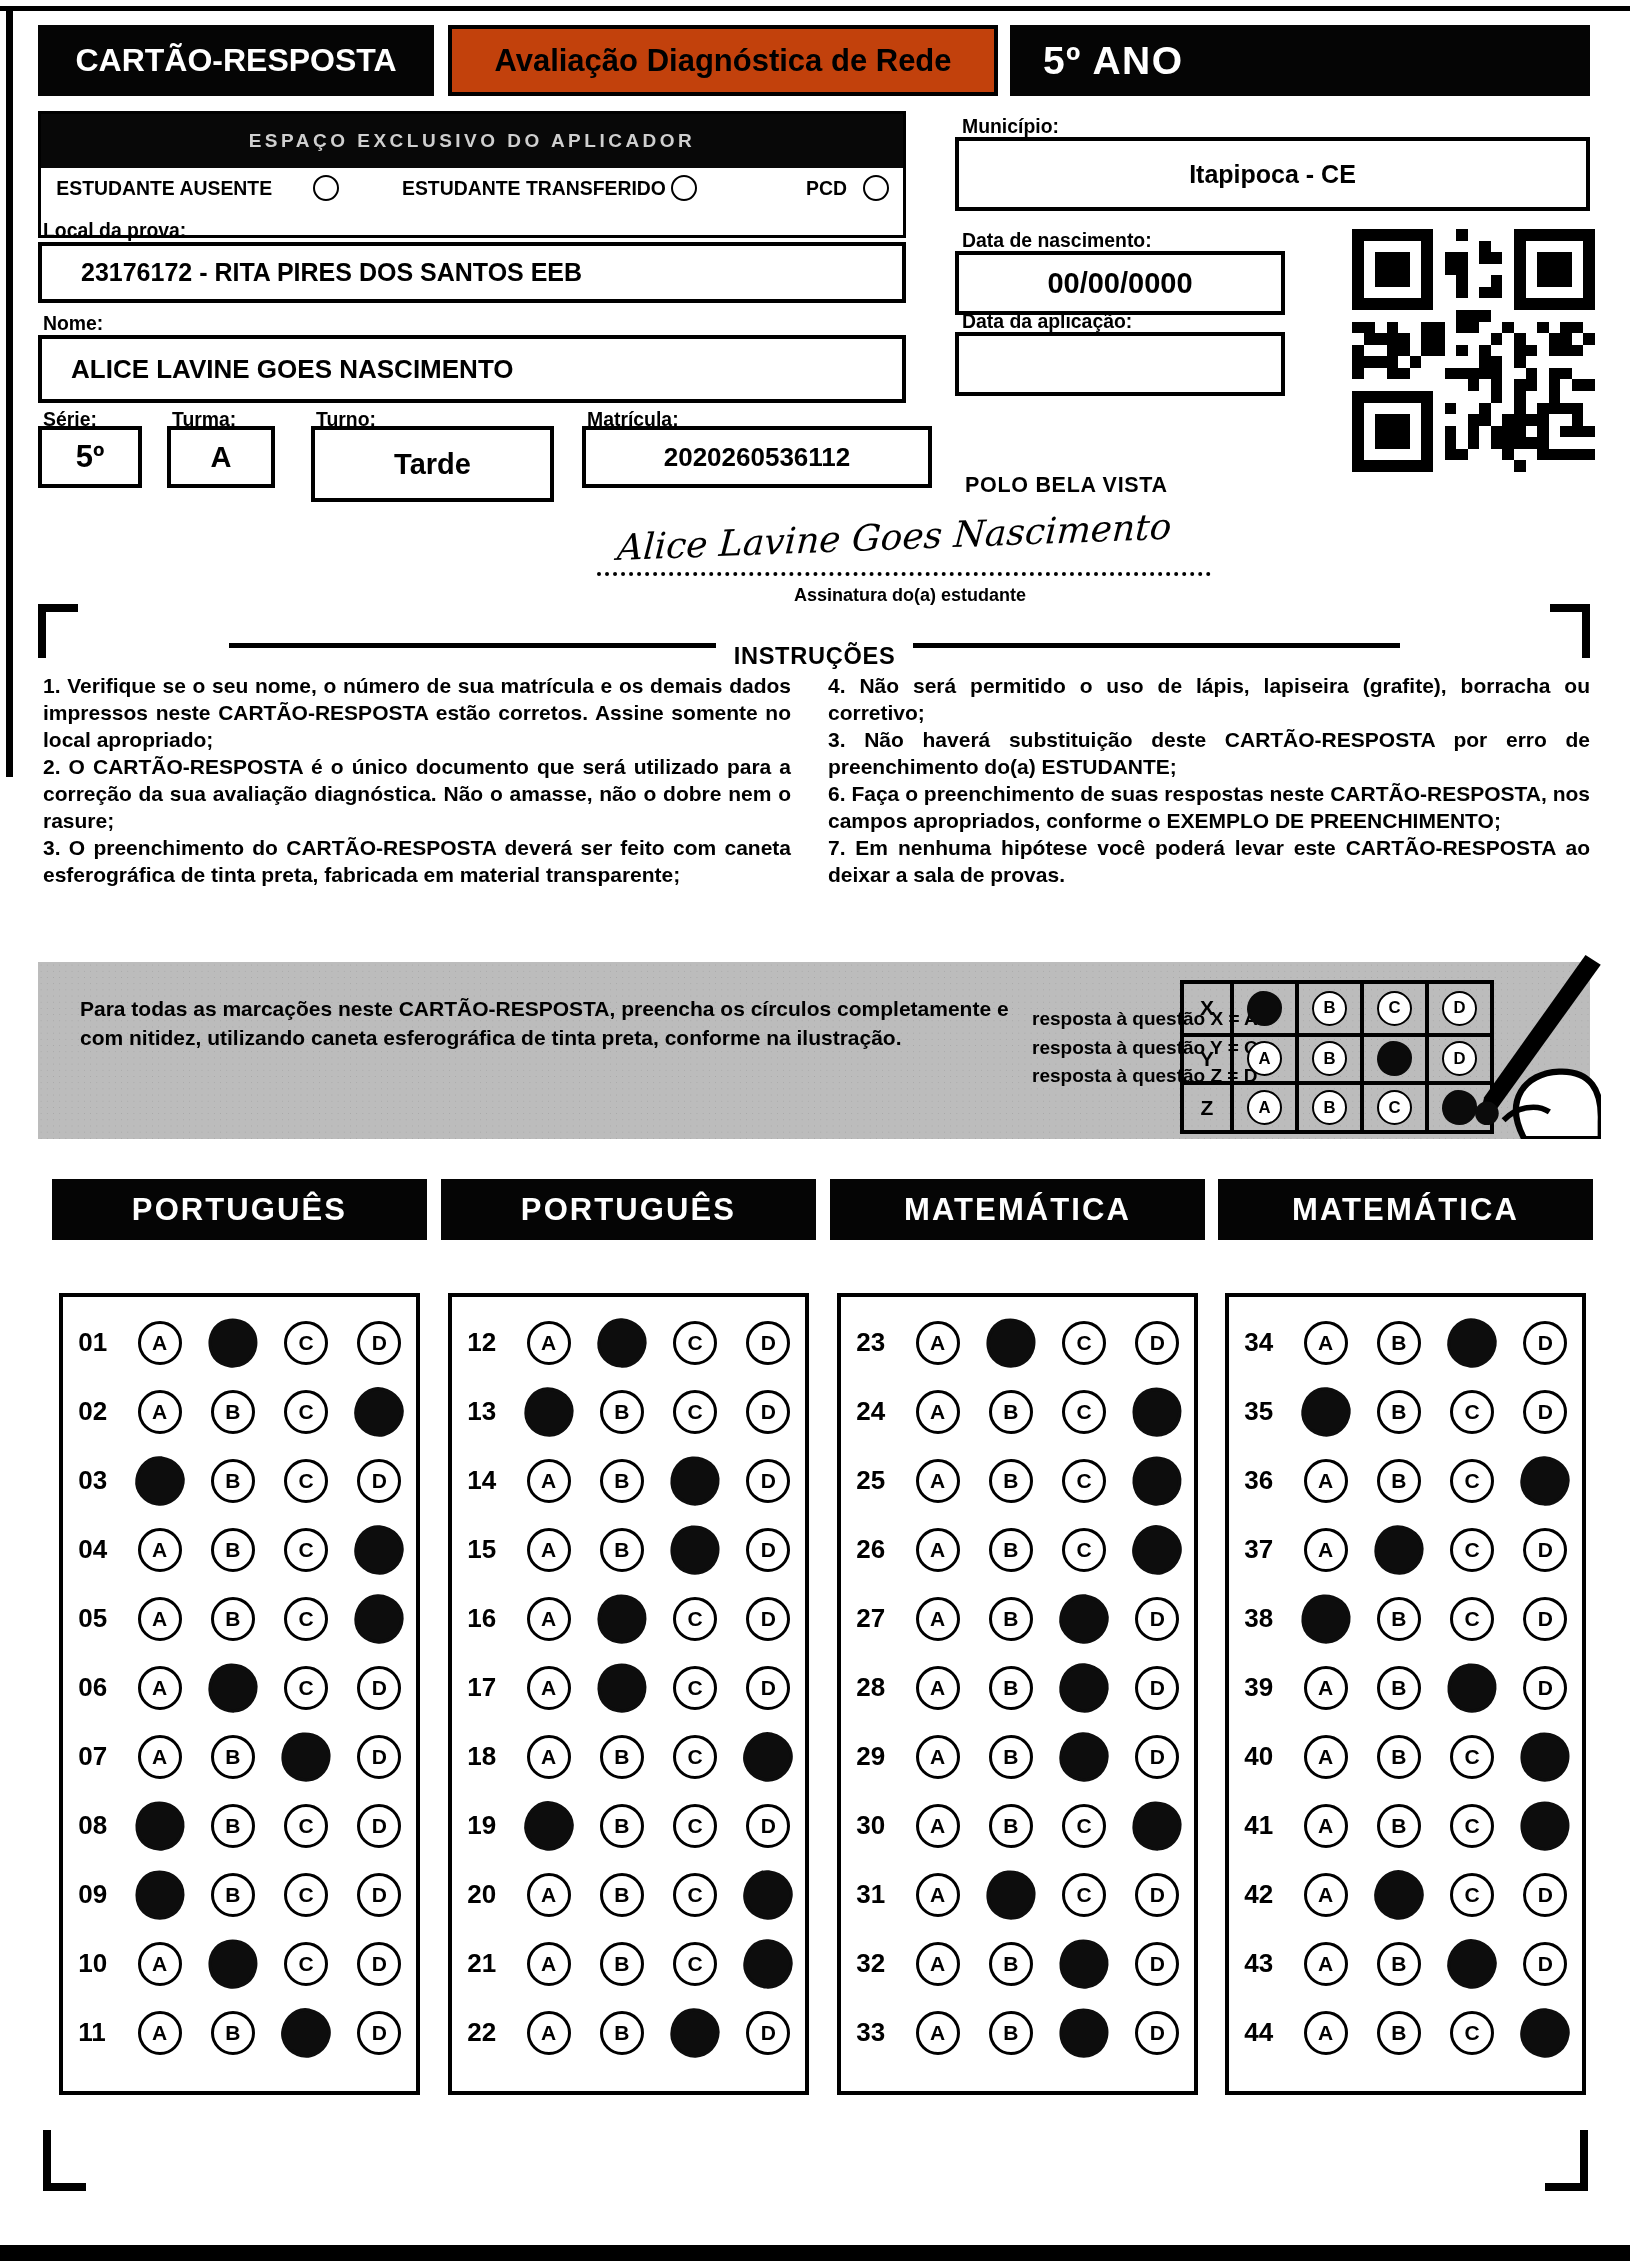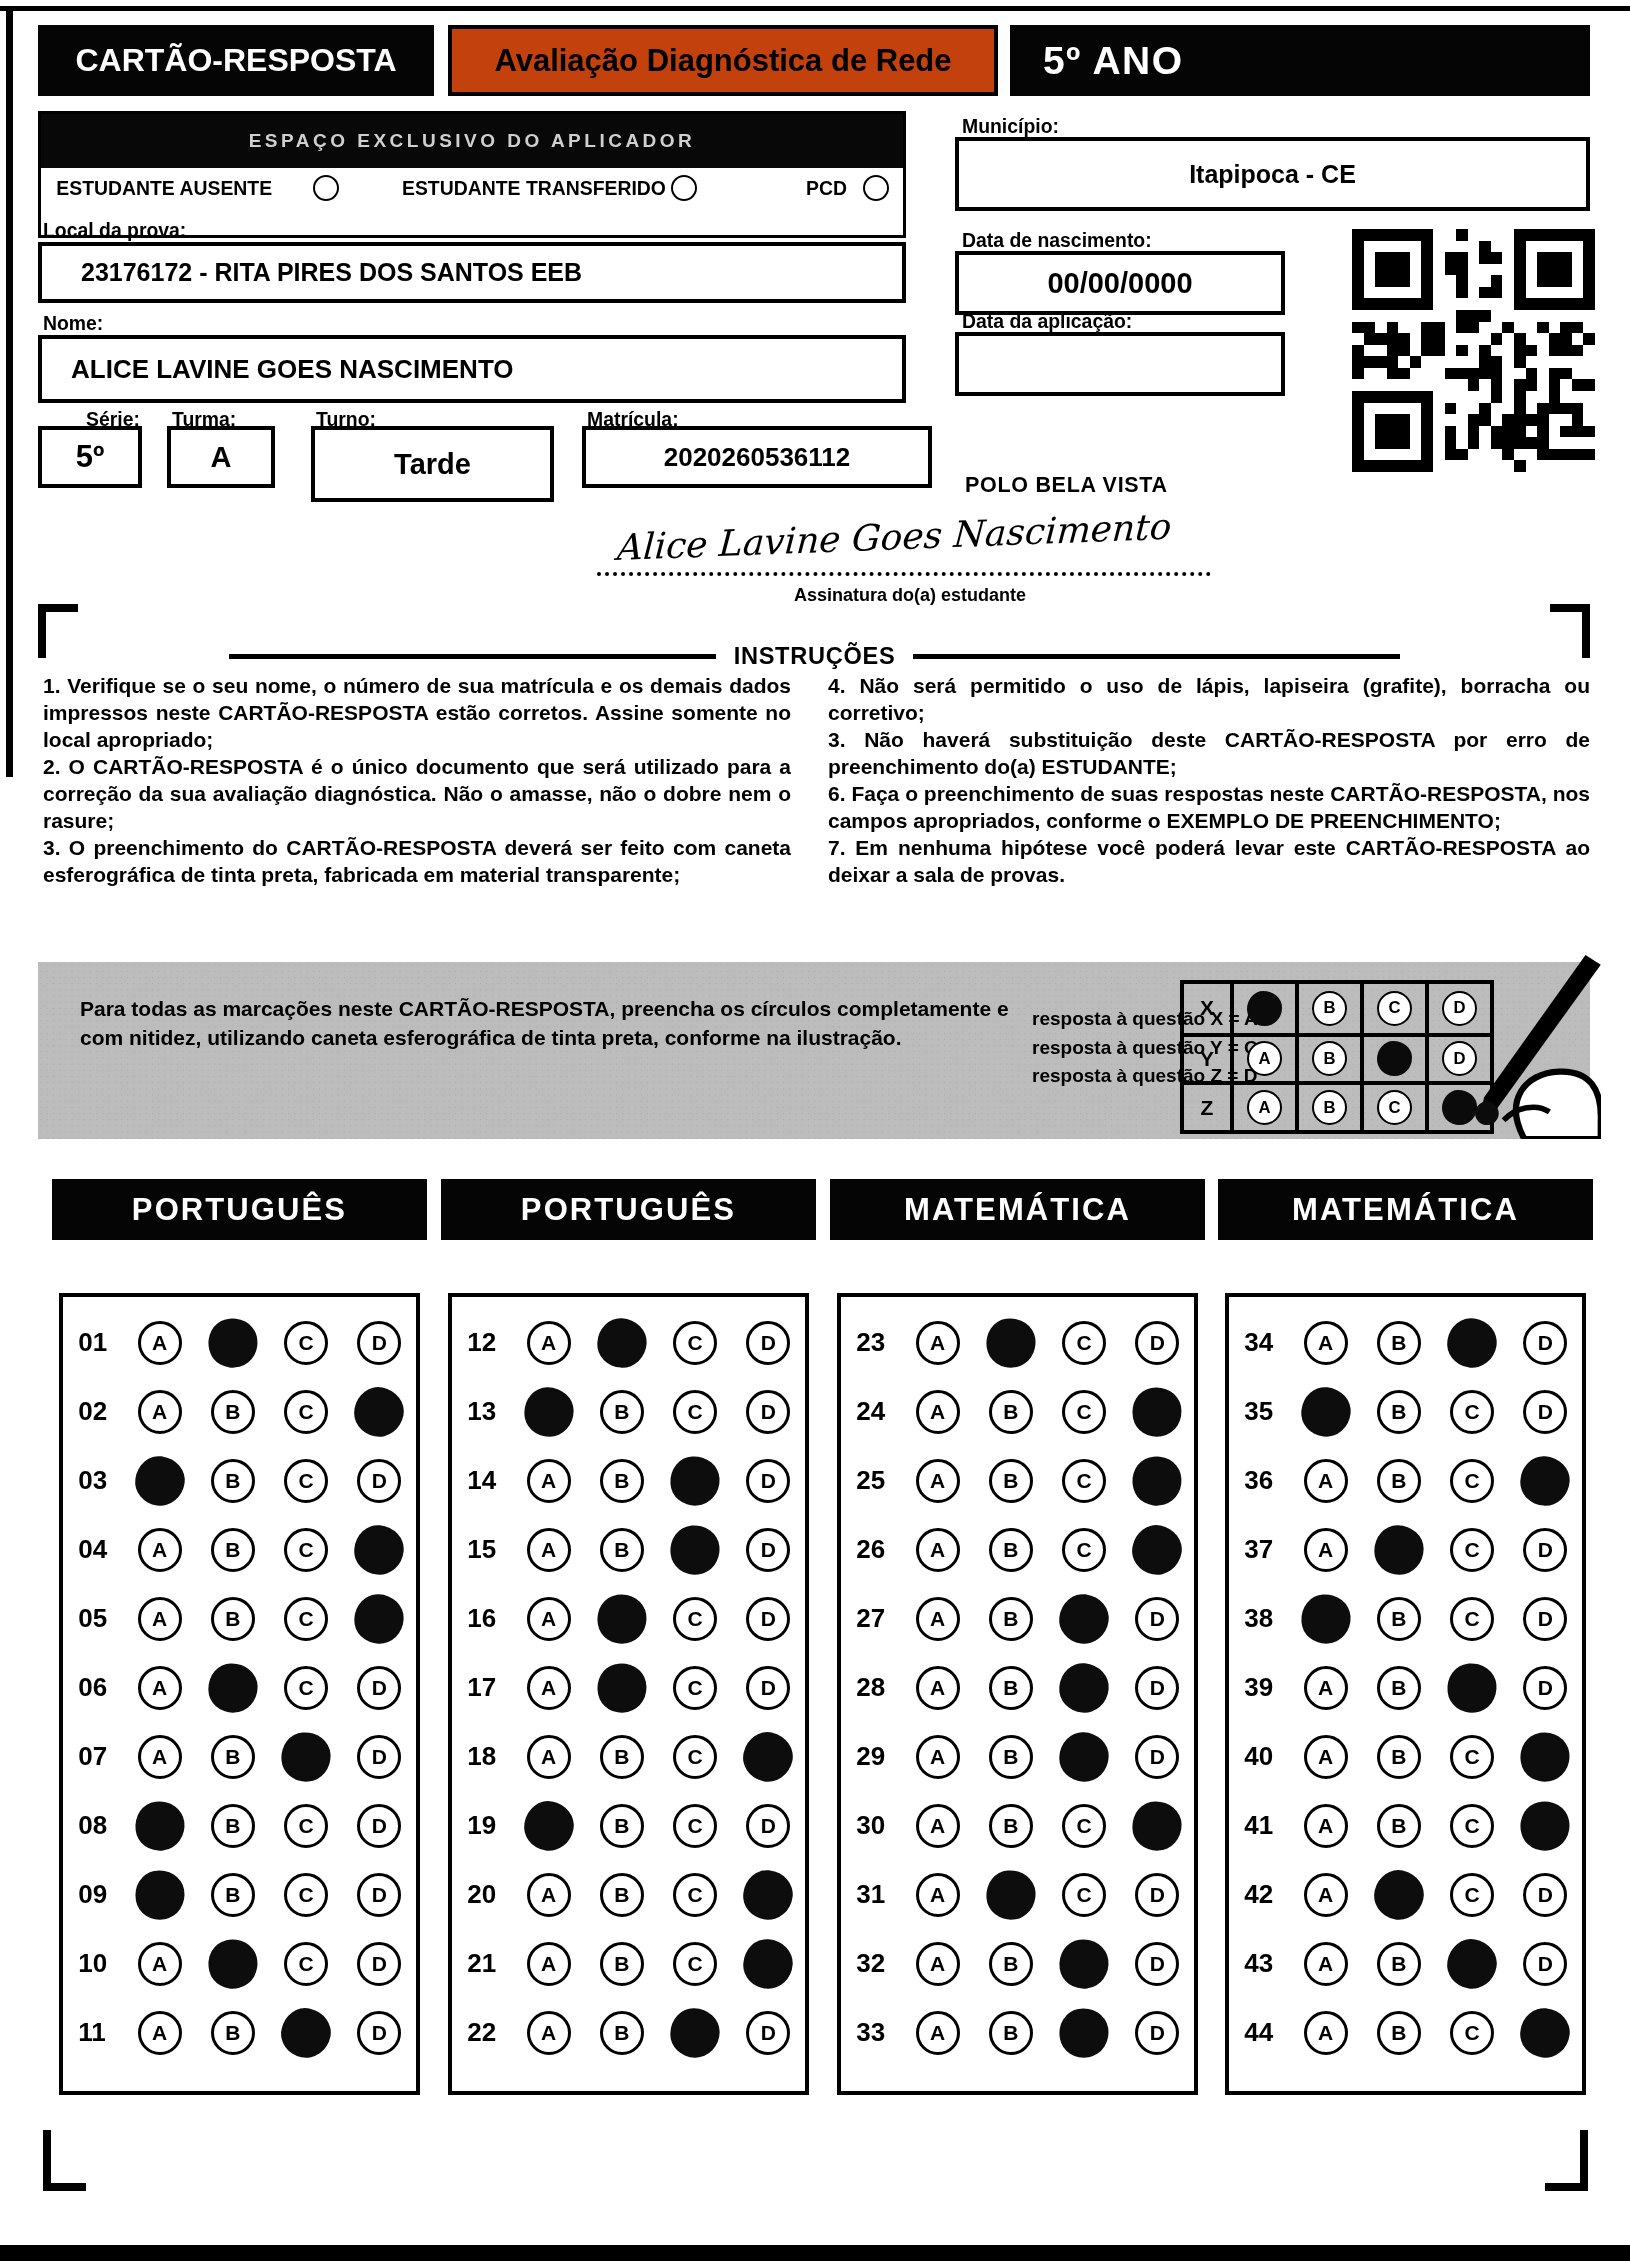--- a/index.html
+++ b/index.html
@@ -15,21 +15,21 @@
   
   .bar{position:absolute;background:#000;}
   
   .app-band{height:54px;background:#080808;display:flex;align-items:center;justify-content:center;}
   .app-band span{color:#cfcfcf;font-weight:bold;font-size:19px;letter-spacing:3.5px;}
   .app-row{position:relative;height:40px;background:#fff;}
   .app-label{position:absolute;top:50%;transform:translateY(-50%);font-weight:bold;font-size:19.4px;}
   .app-circle{position:absolute;top:50%;transform:translateY(-50%);width:26px;height:26px;
               border:2.8px solid #000;border-radius:50%;background:#fff;box-sizing:border-box;}
   
-  .instr-head{position:absolute;left:229px;top:643px;width:1171px;display:flex;align-items:center;gap:18px;}
+  .instr-head{position:absolute;left:229px;top:643px;width:1171px;display:flex;gap:18px;}
   .instr-line{flex:1;height:4.9px;background:#000;}
   .instr-title{font-size:23.6px;font-weight:bold;letter-spacing:0.7px;}
   .instr-col p{margin:0;font-size:21px;line-height:27px;font-weight:bold;text-align:justify;}
   
   .ex-band{position:absolute;left:38px;top:962px;width:1552px;height:177px;background:#bcbcbc;
            background-image:radial-gradient(#a6a6a6 0.8px,transparent 0.8px);background-size:6.2px 6.2px;}
   .ex-note{position:absolute;left:42px;top:33px;width:930px;font-size:21px;line-height:28.5px;font-weight:bold;}
   .ex-legend{position:absolute;left:994px;top:43px;width:333px;}
   .ex-legend div{font-size:19px;line-height:28.5px;font-weight:bold;}
   .ex-grid{position:absolute;left:1142px;top:18px;width:314px;height:154px;border:4.9px solid #000;
@@ -97,21 +97,21 @@
   <div class="fieldlabel" style="left:43px;top:219px;">Local da prova:</div>
   <div class="fieldbox" style="left:38px;top:242px;width:868px;height:61px;padding-left:39px;font-size:25px;">
     <span>23176172 - RITA PIRES DOS SANTOS EEB</span>
   </div>
 
   <div class="fieldlabel" style="left:43px;top:312px;">Nome:</div>
   <div class="fieldbox" style="left:38px;top:335px;width:868px;height:68px;padding-left:29px;font-size:26px;">
     <span>ALICE LAVINE GOES NASCIMENTO</span>
   </div>
 
-  <div class="fieldlabel" style="left:43px;top:408px;margin-left:43px;">Série:</div>
+  <div class="fieldlabel" style="left:43px;top:408px;">Série:</div>
   <div class="fieldbox centered" style="left:38px;top:426px;width:104px;height:62px;font-size:31px;">
     <span>5º</span>
   </div>
 
   <div class="fieldlabel" style="left:172px;top:408px;">Turma:</div>
   <div class="fieldbox centered" style="left:167px;top:426px;width:108px;height:62px;font-size:29px;">
     <span>A</span>
   </div>
 
   <div class="fieldlabel" style="left:316px;top:408px;">Turno:</div>

